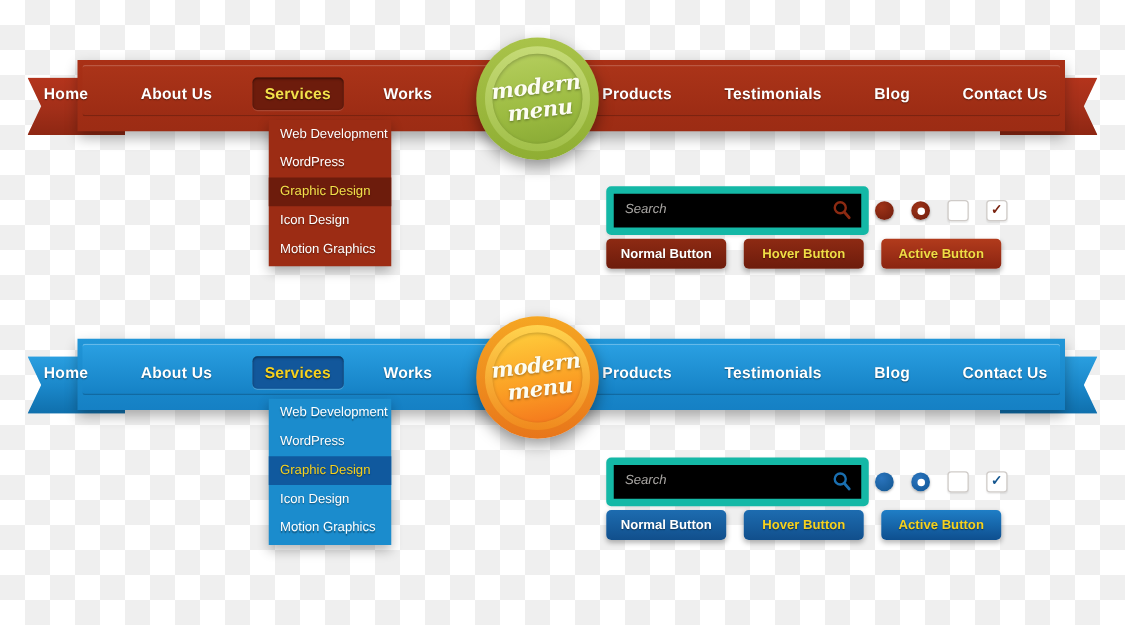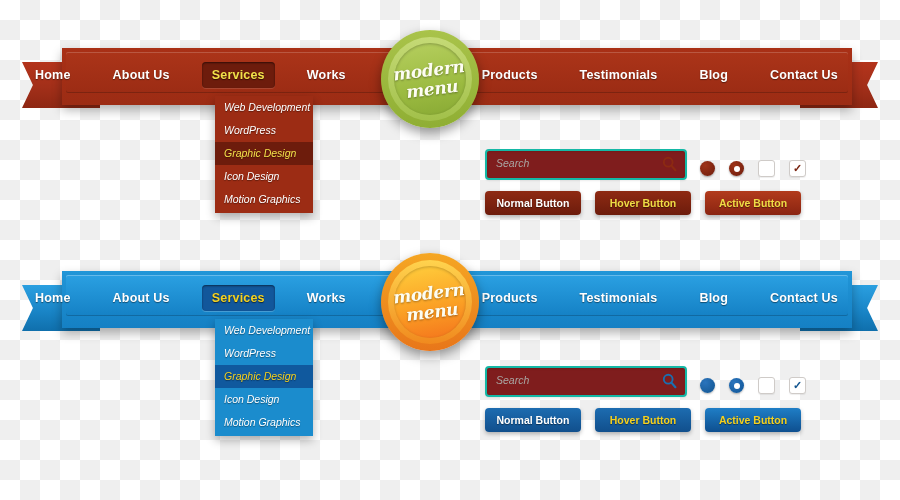--- a/index.html
+++ b/index.html
@@ -52,21 +52,20 @@
   }
   .navitem.active{
     text-shadow:0 1px 1px rgba(0,0,0,.6);
   }
 
   
   .dropdown{
     position:absolute;width:98px;
     box-shadow:0 4px 9px rgba(0,0,0,.3);
     padding-bottom:2px;
-    font-style:italic;
   }
   .dditem{
     font-size:10.5px;height:23px;line-height:23px;
     padding-left:9px;color:#fff;white-space:nowrap;cursor:pointer;
     text-shadow:0 1px 1px rgba(0,0,0,.4);
   }
 
   
   .badge{
     position:absolute;width:98px;height:98px;border-radius:50%;
@@ -84,21 +83,21 @@
     font-weight:bold;text-shadow:0 1px 2px rgba(0,0,0,.35);
     letter-spacing:-.3px;
   }
   .badge .l1{font-size:17px;transform:rotate(-7deg) translateX(-1px);}
   .badge .l2{font-size:17px;transform:rotate(-7deg) translateX(2px);margin-top:-1px;}
 
   
   .widgets{position:absolute;}
   .searchbox{
     position:absolute;width:198px;height:27px;
-    background:#7f1d1d;border:2px solid #14b8a6;border-radius:4px;
+    background:#000000;border:6px solid #14b8a6;border-radius:4px;
     box-shadow:0 1px 2px rgba(0,0,0,.10) inset, 0 1px 2px rgba(0,0,0,.08);
   }
   .searchbox .ph{
     position:absolute;left:9px;top:6px;font-size:10.5px;
     font-style:italic;color:#a9a6a3;
   }
   .searchbox .mag{position:absolute;right:8px;top:5px;}
 
   .ctrls{position:absolute;display:flex;align-items:center;gap:14px;}
   .radio{width:15px;height:15px;border-radius:50%;}

